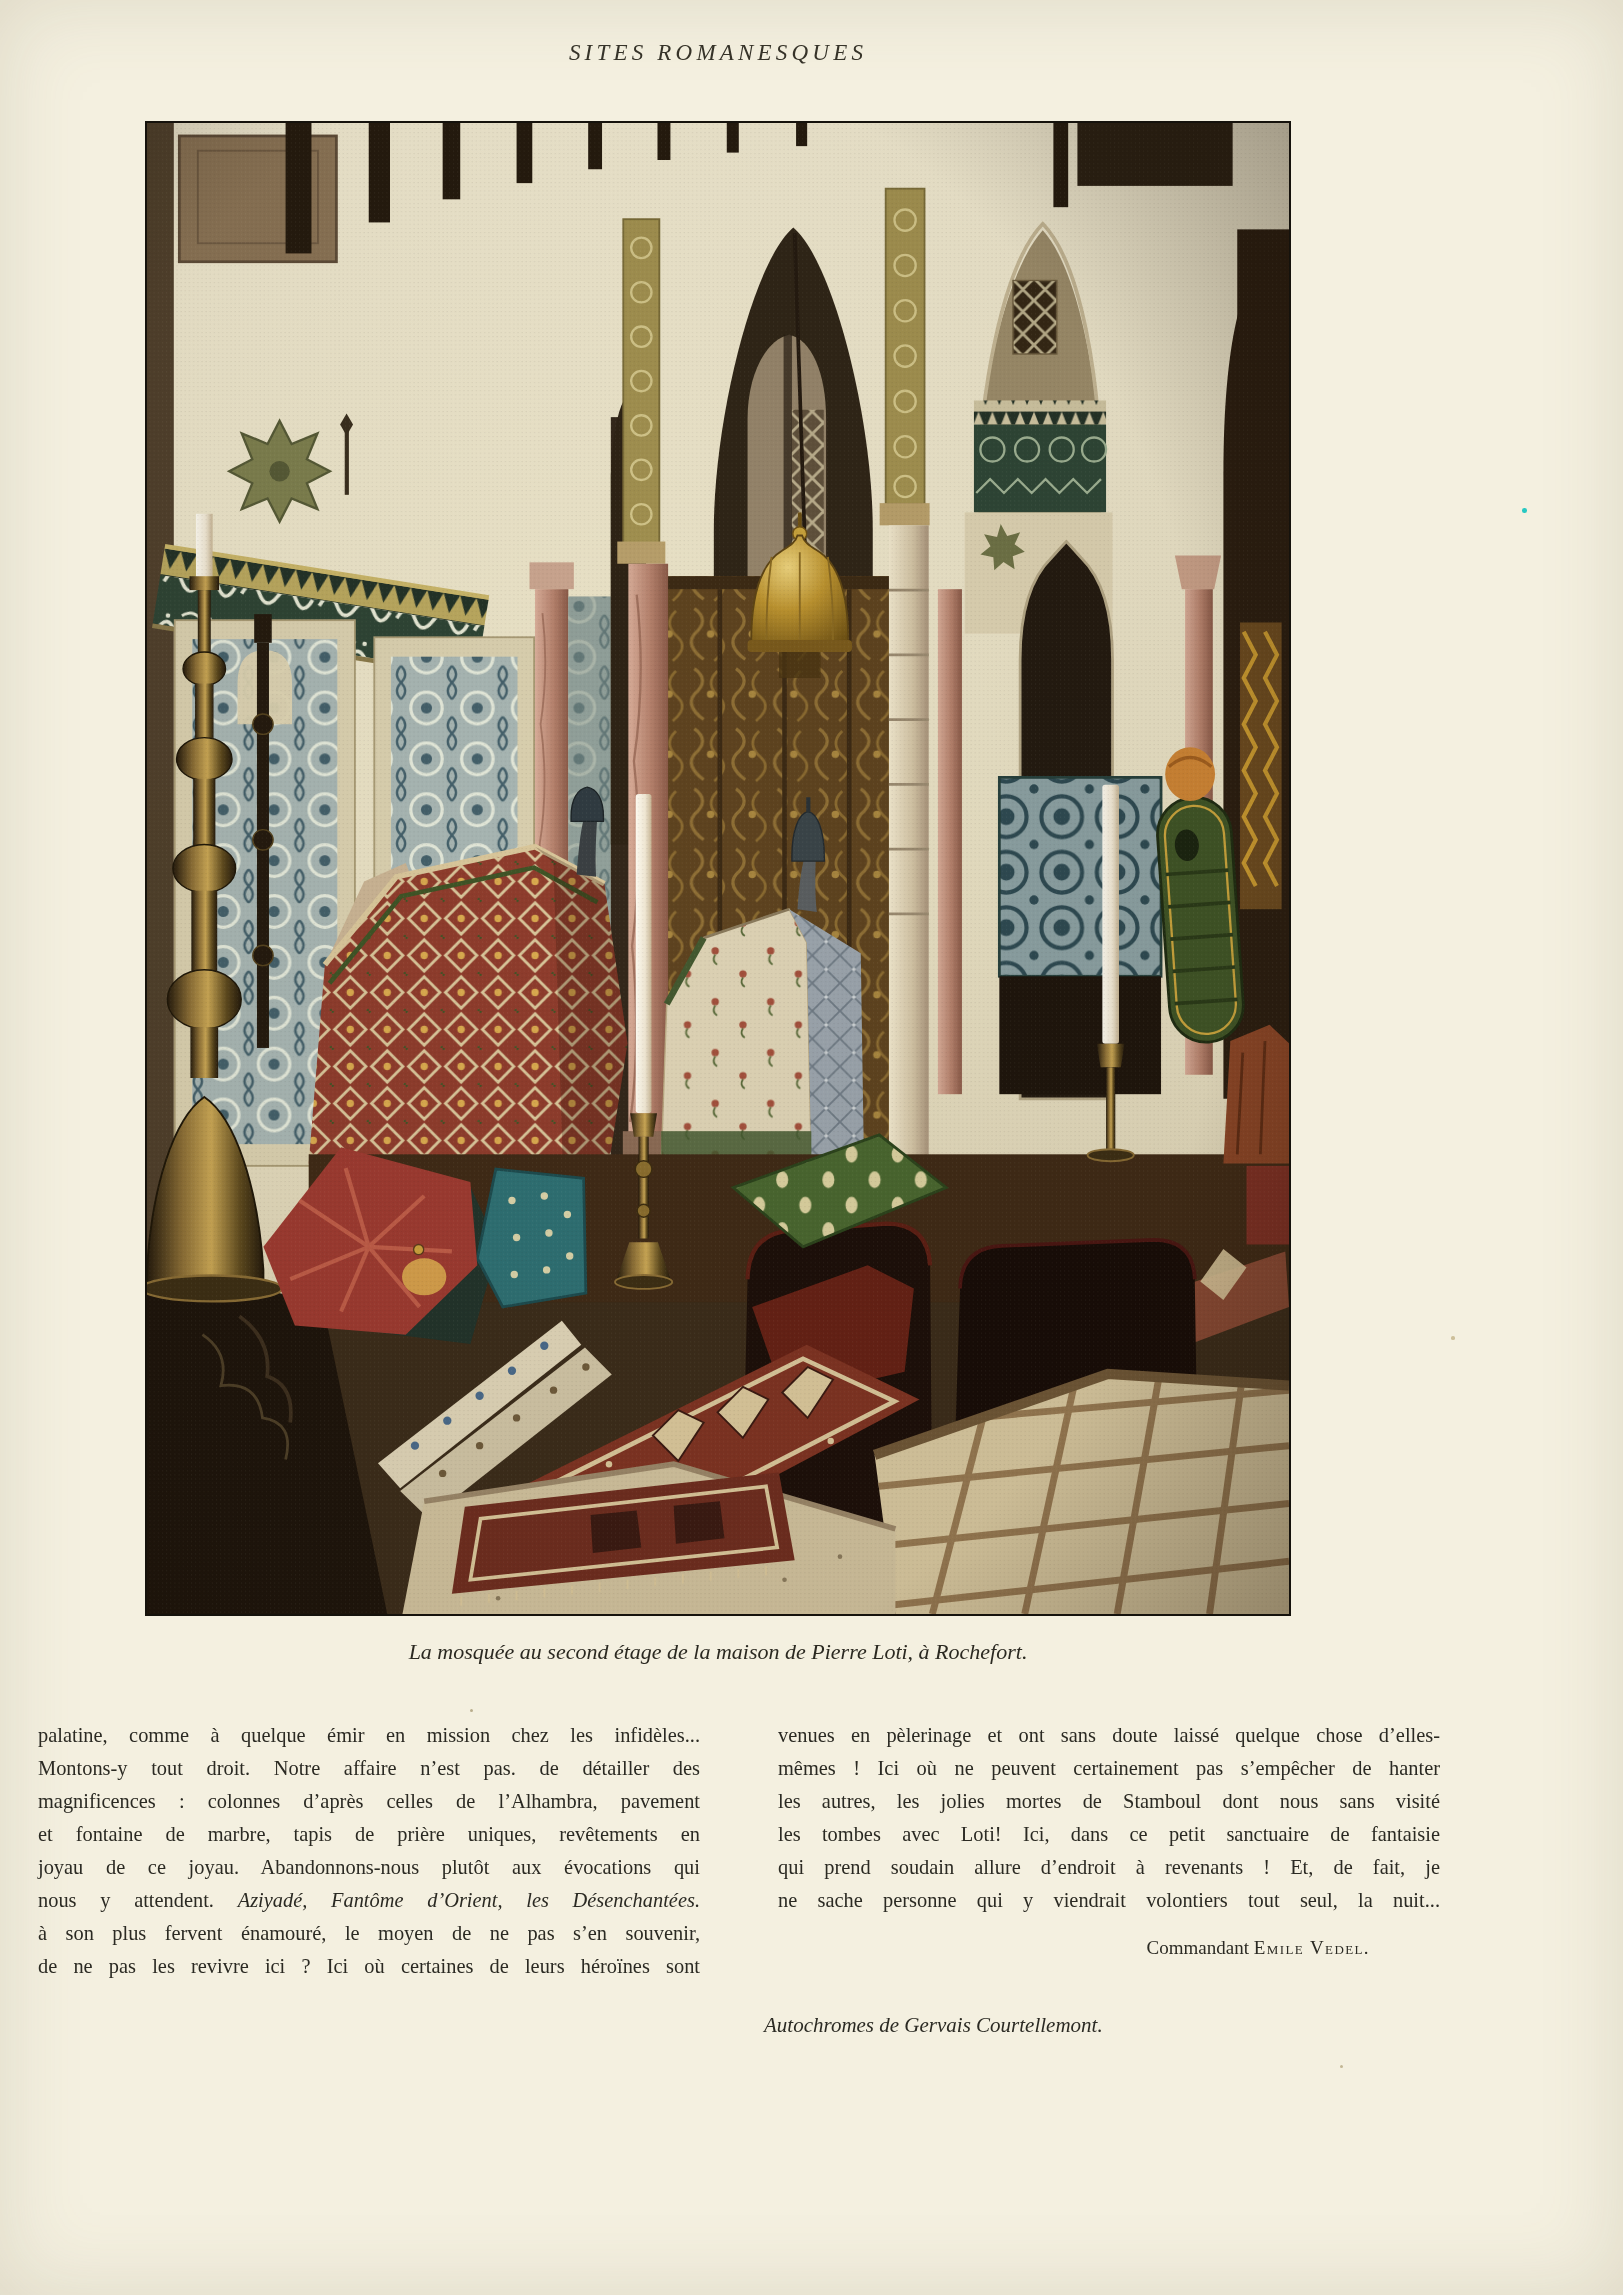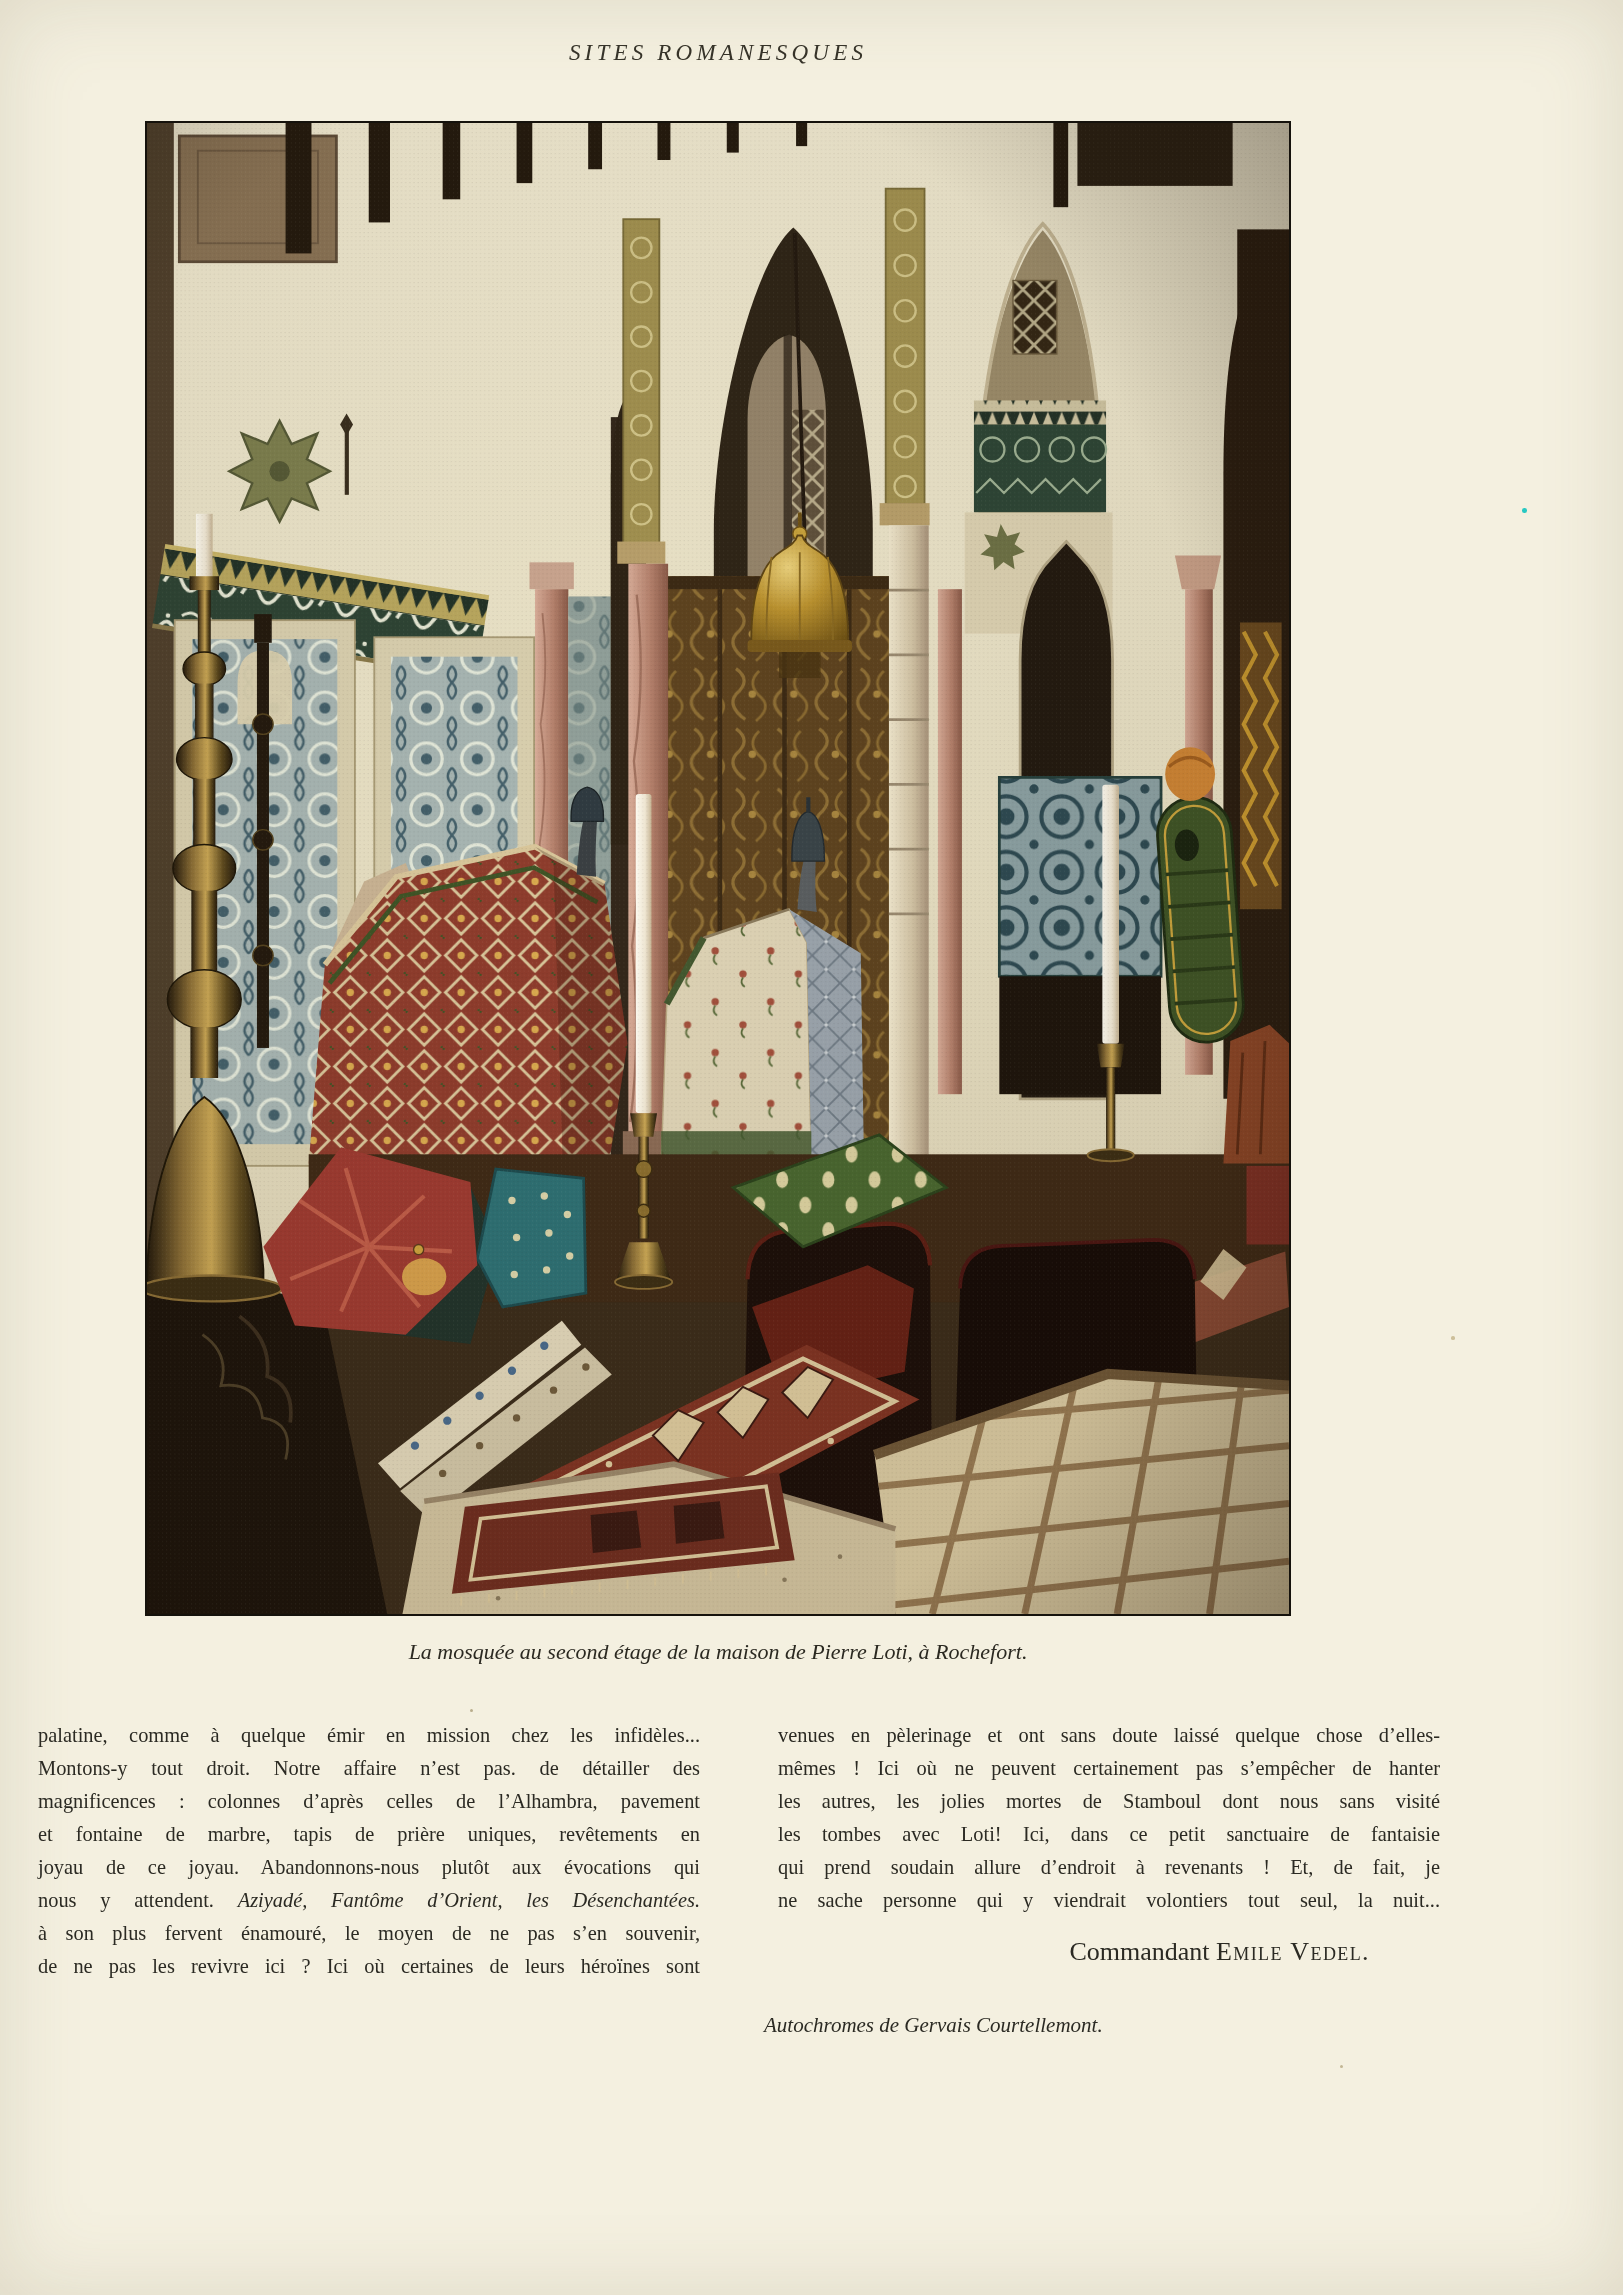--- a/index.html
+++ b/index.html
@@ -12,21 +12,21 @@
          border:2.3px solid #15120c;background:#e9e2c6;box-sizing:border-box;}
   .photo-frame svg{position:absolute;left:0;top:0;width:100%;height:100%;display:block;}
   .caption{position:absolute;left:146px;top:1639px;width:1144px;text-align:center;
          font-style:italic;font-size:22px;color:#2b2921;}
   .col{position:absolute;top:1719px;font-size:20.4px;line-height:33px;color:#2b2a23;}
   .col-left{left:38px;width:662px;}
   .col-right{left:778px;width:662px;}
   .tline{text-align:justify;text-align-last:justify;height:33px;}
   .it{font-style:italic;}
   .signature{position:absolute;left:746px;top:1937px;width:624px;text-align:right;
-         font-size:26px;color:#2b2a23;}
+         font-size:19px;color:#2b2a23;}
   .sc{font-variant:small-caps;letter-spacing:1.4px;}
   .credit{position:absolute;left:764px;top:2013px;font-style:italic;font-size:21px;color:#2b2a23;}
   .speck{position:absolute;border-radius:50%;}
 </style>
 </head>
 <body>
 
 <div class="page">
 
   <div class="title">SITES ROMANESQUES</div>

